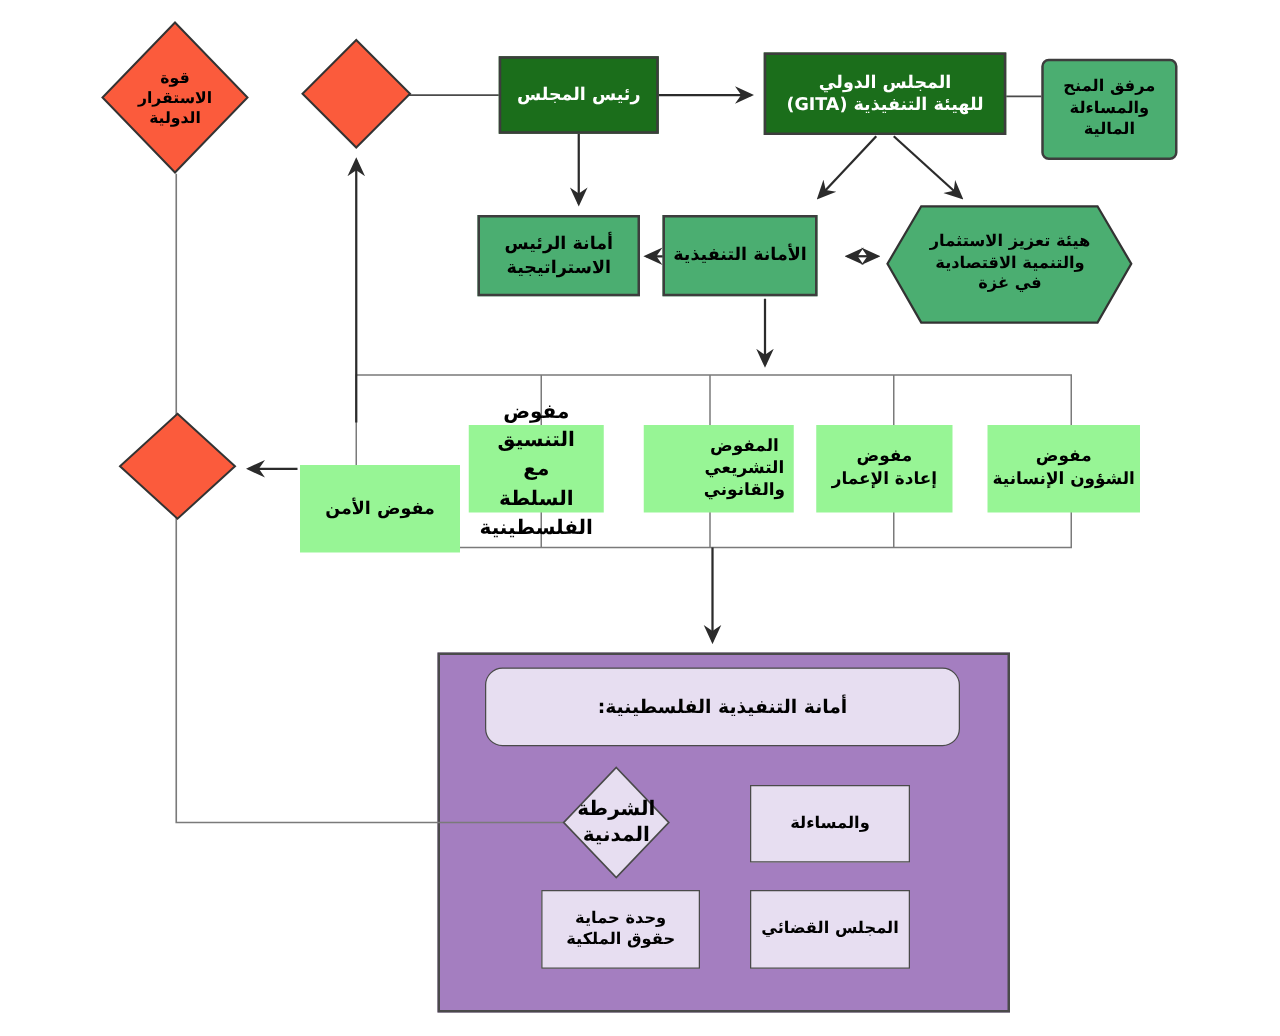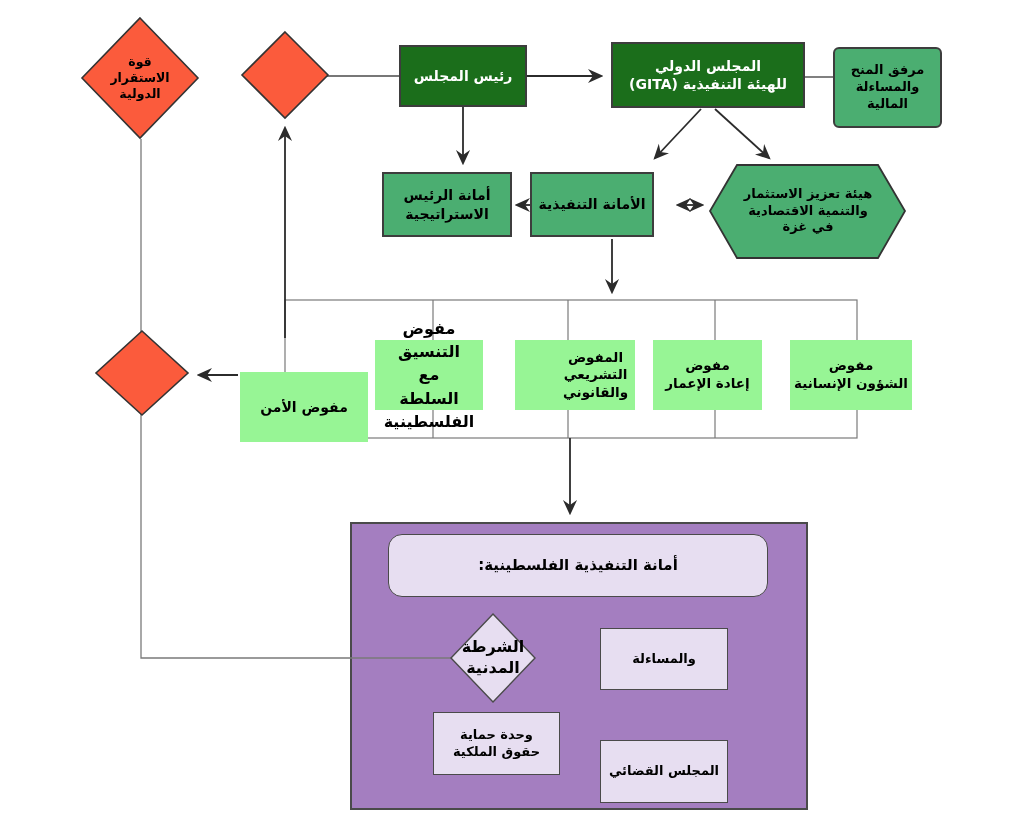--- a/index.html
+++ b/index.html
@@ -93,15 +93,15 @@
 التشريعي والقانوني</div>
   <div class="node lightgreen" style="left:653px;top:340px;width:109px;height:70px;">مفوض
 إعادة الإعمار</div>
   <div class="node lightgreen" style="left:790px;top:340px;width:122px;height:70px;">مفوض
 الشؤون الإنسانية</div>
 
   <div class="node lavender" style="left:388px;top:534px;width:380px;height:63px;border-radius:14px;font-size:15px;">أمانة التنفيذية الفلسطينية:</div>
   <div class="node lavender" style="left:600px;top:628px;width:128px;height:62px;">والمساءلة</div>
   <div class="node lavender" style="left:433px;top:712px;width:127px;height:63px;">وحدة حماية
 حقوق الملكية</div>
-  <div class="node lavender" style="left:600px;top:712px;width:128px;height:63px;margin-top:28px;">المجلس القضائي</div>
+  <div class="node lavender" style="left:600px;top:712px;width:128px;height:63px;">المجلس القضائي</div>
 
 </div>
 
 </body></html>

